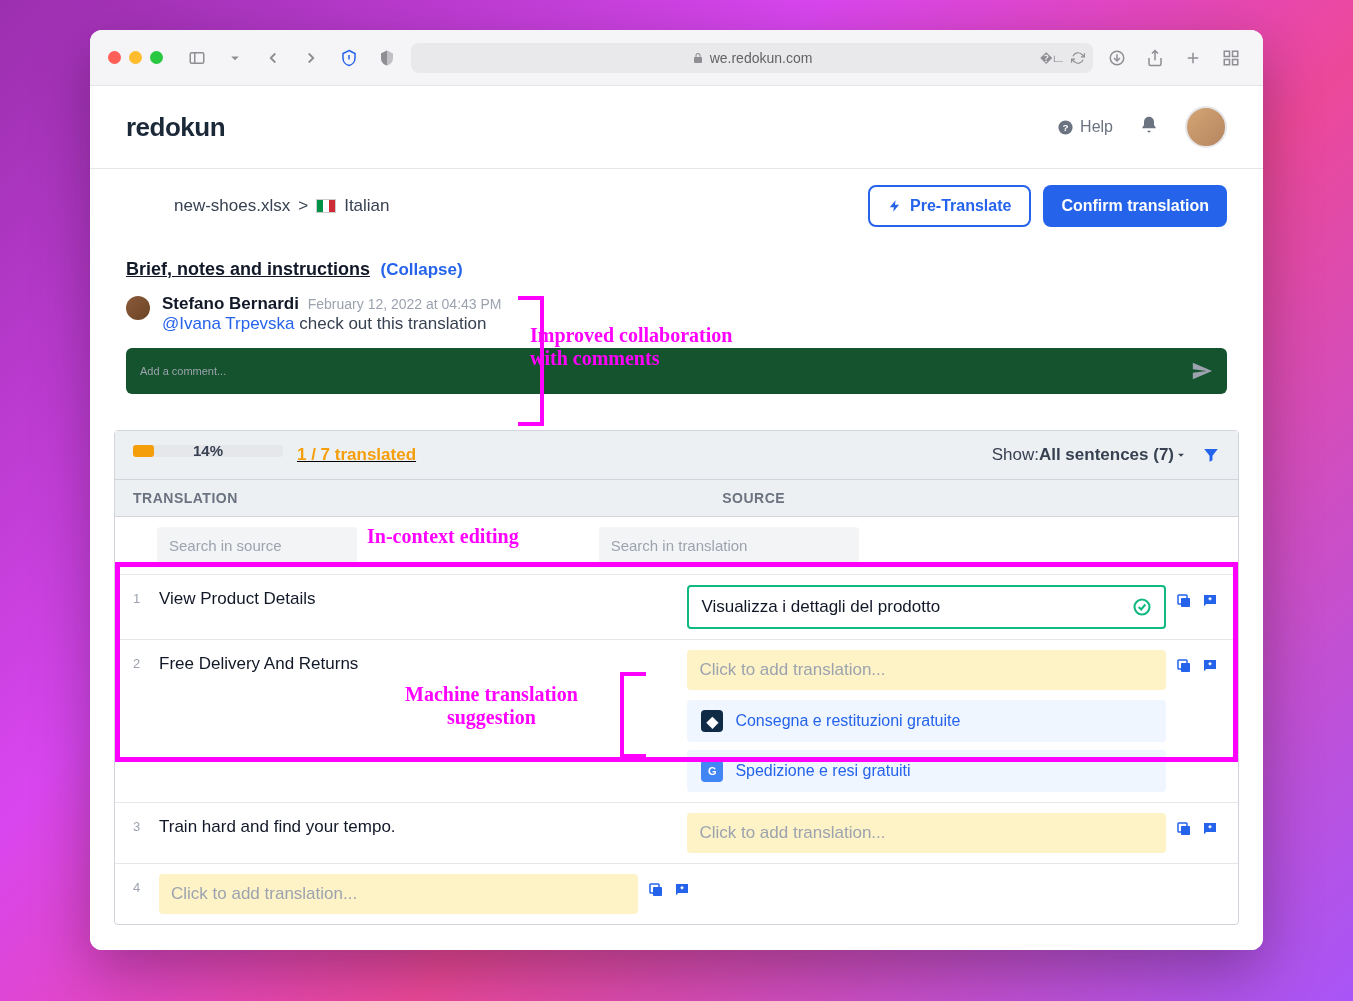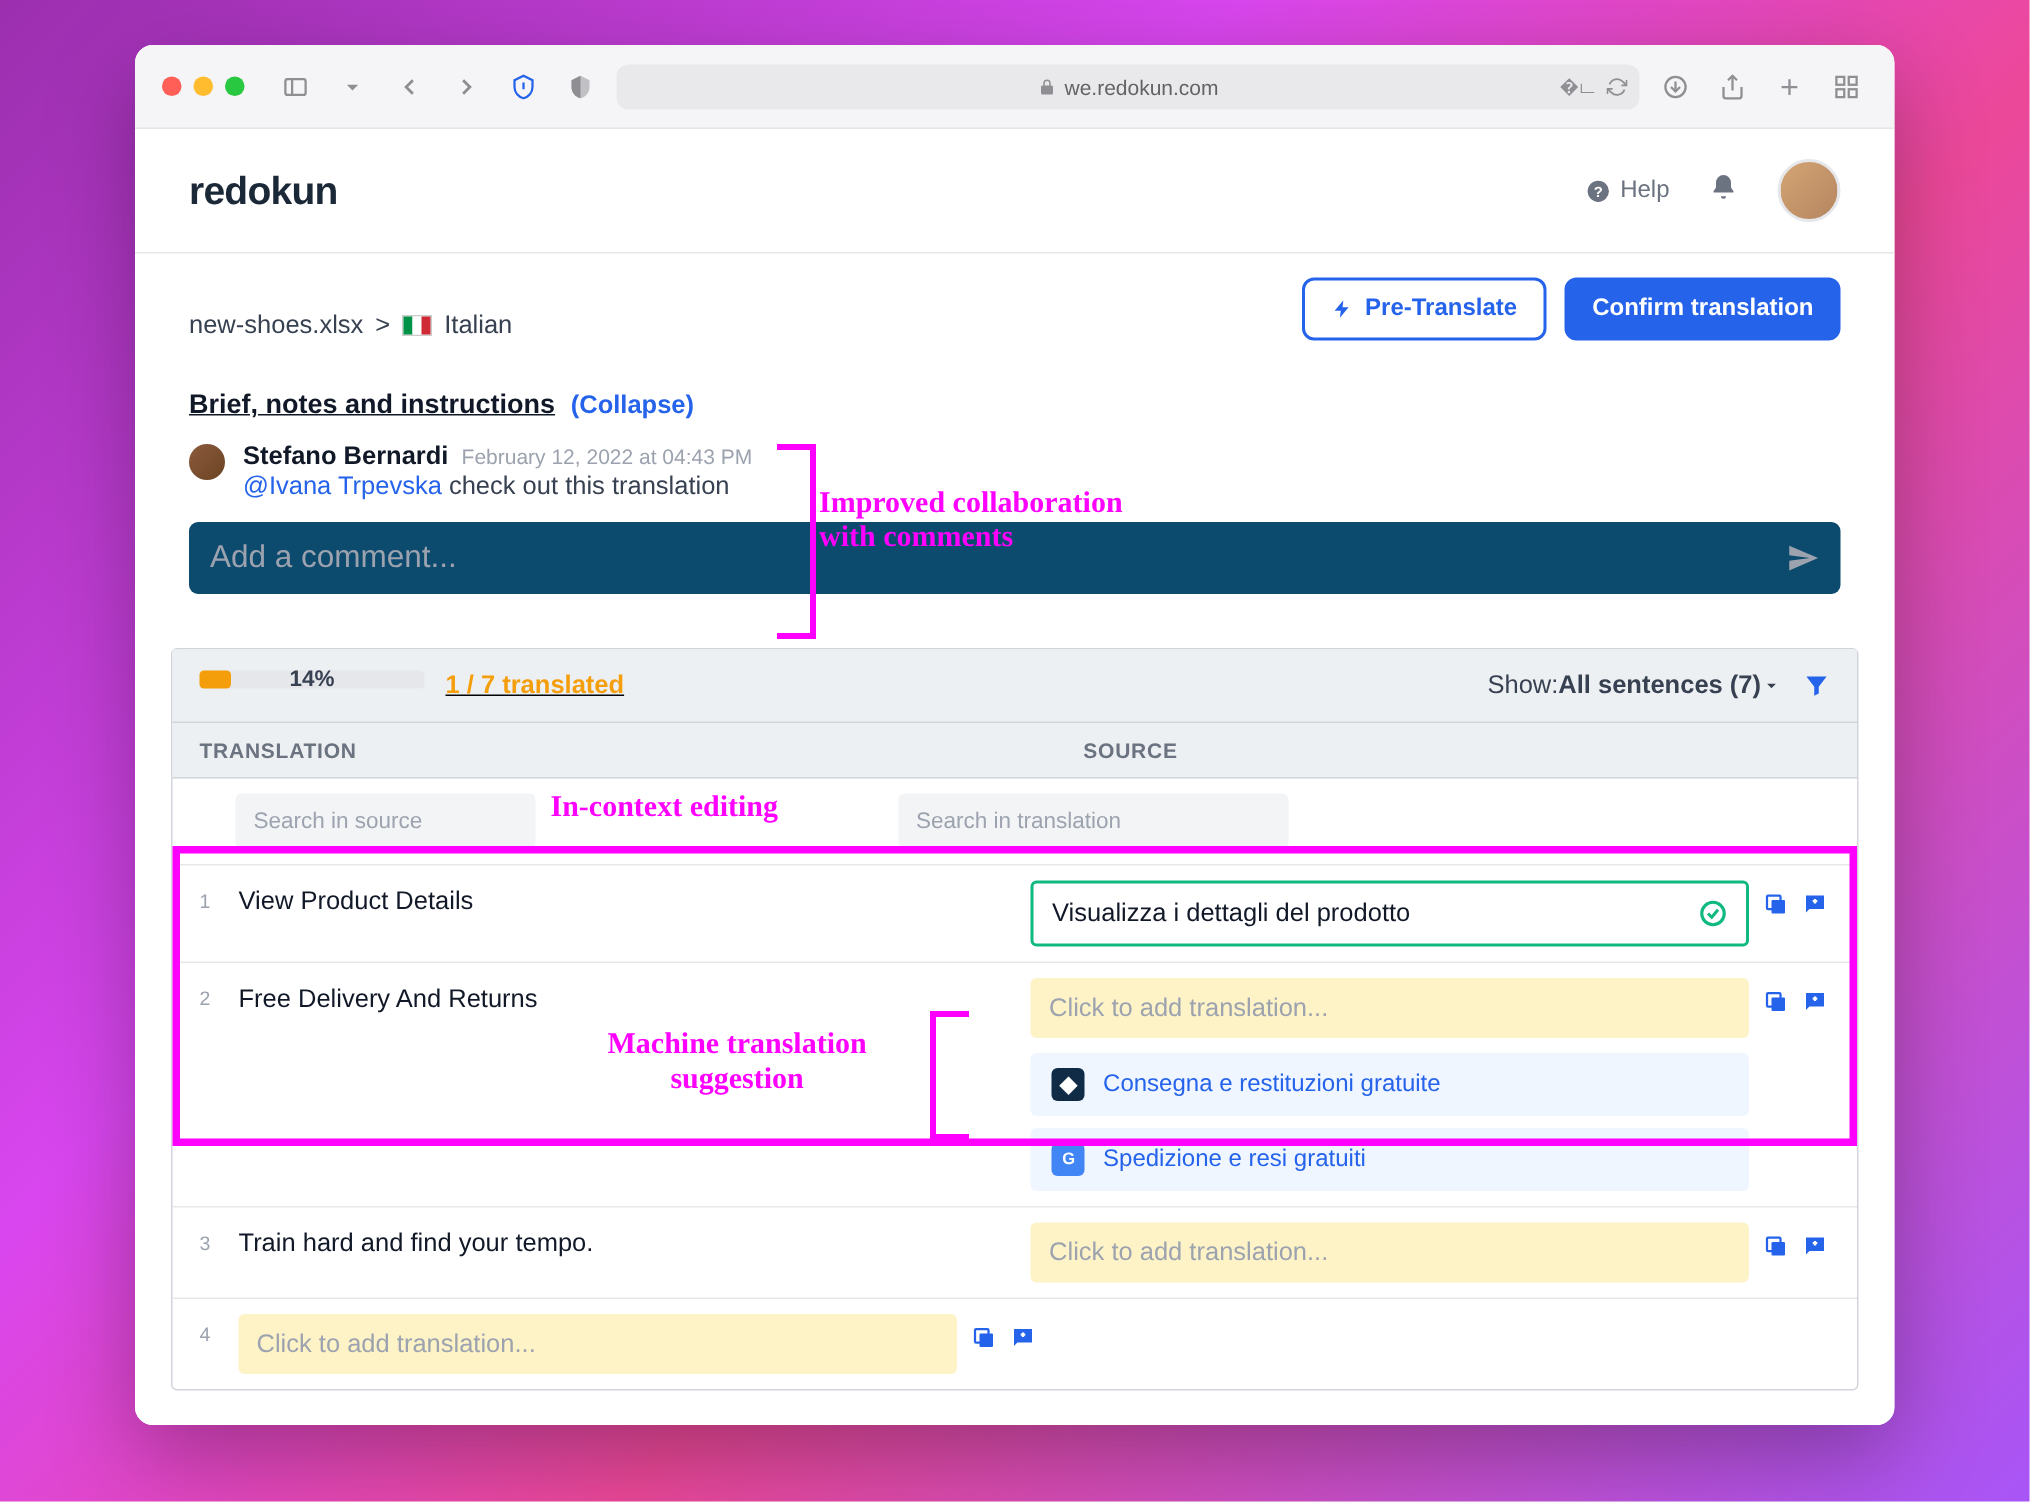--- a/index.html
+++ b/index.html
@@ -35,22 +35,23 @@
   display: flex; align-items: center; justify-content: space-between;
   padding: 20px 36px; border-bottom: 1px solid #e5e7eb;
 }
 .brand { font-size: 26px; font-weight: 800; color: #1b2838; letter-spacing: -0.5px; }
 .header-right { display: flex; align-items: center; gap: 26px; }
 .help-link { color: #6b7280; font-size: 16px; display: flex; align-items: center; gap: 6px; }
 .bell { color: #6b7280; }
 .avatar { width: 42px; height: 42px; border-radius: 50%; background: linear-gradient(135deg,#d4a574,#b58560); border: 2px solid #e5e7eb; }
 
 .sub-header {
-  display: flex; align-items: flex-end; justify-content: space-between;
+  display: flex; align-items: center; justify-content: space-between;
   padding: 16px 36px;
+  margin-left: 48px;
 }
 .breadcrumb { color: #374151; font-size: 17px; display: flex; align-items: center; gap: 8px; }
 .flag { width: 20px; height: 14px; display: inline-block; position: relative; border: 1px solid #ccc; }
 .flag::before, .flag::after { content:''; position:absolute; top:0; bottom:0; width:33.3%; }
 .flag::before { left:0; background:#009246; }
 .flag::after { right:0; background:#ce2b37; }
 .flag .mid { position:absolute; left:33.3%; right:33.3%; top:0; bottom:0; background:#fff; }
 .sub-actions { display:flex; gap:12px; }
 .btn { padding: 10px 18px; border-radius: 8px; font-size: 16px; font-weight: 600; cursor:pointer; display:flex; align-items:center; gap:8px; border:none; }
 .btn-outline { background:#fff; border:2px solid #2563eb; color:#2563eb; }
@@ -59,22 +60,22 @@
 .notes-section { padding: 16px 36px 6px; }
 .notes-title { font-size: 18px; font-weight: 700; color:#111827; text-decoration: underline; display:inline; }
 .collapse-link { color:#2563eb; font-weight:700; font-size:17px; margin-left:6px; }
 .note-row { display:flex; gap:12px; margin-top:14px; align-items:flex-start; }
 .note-avatar { width:24px; height:24px; border-radius:50%; background: linear-gradient(135deg,#8b5a3c,#6b4423); flex-shrink:0; margin-top:2px; }
 .note-body { flex:1; font-size:17px; color:#374151; }
 .note-author { font-weight:700; color:#111827; }
 .note-date { color:#9ca3af; font-size:14px; margin-left:4px; }
 .mention { color:#2563eb; }
 .comment-input {
-  margin-top:14px; background:#0c4a6e; border-radius:6px; padding:12px 14px;
-  color:#9ca3af; font-size:21px; display:flex; justify-content:space-between; align-items:center;
+  margin-top:14px; background:#14532d; border-radius:6px; padding:12px 14px;
+  color:#9ca3af; font-size:11px; display:flex; justify-content:space-between; align-items:center;
 }
 .send-icon { color:#9ca3af; }
 
 .annotation { position:absolute; font-family: "Comic Sans MS", cursive; color:#ff00ff; font-size:20px; font-weight:600; }
 .page-wrapper { position:relative; }
 .bracket-left { position:absolute; border:4px solid #ff00ff; border-left:none; }
 
 .editor-block { margin: 30px 24px 0; border:1px solid #d1d5db; border-radius:4px; background:#fff; position:relative; }
 .editor-hdr { background:#edf0f3; padding:14px 18px; display:flex; align-items:center; justify-content:space-between; border-bottom:1px solid #d1d5db; }
 .prog-wrap { display:flex; align-items:flex-start; gap:14px;text-decoration:underline; }
@@ -254,21 +255,21 @@
       </div>
       <div class="comment-input">
         <span>Add a comment...</span>
         <svg class="send-icon" width="22" height="22" viewBox="0 0 24 24" fill="#9ca3af">
             <path d="M2 21l21-9L2 3v7l15 2-15 2v7z"></path>
           </svg>
       </div>
     </div>
 
     <div class="bracket-left" style="top:210px; left:428px; width:26px; height:130px;"></div>
-    <div class="annotation" style="top:238px; left:456px;">
+    <div class="annotation" style="top:238px; left:440px;">
       <div>Improved collaboration</div>
       <div>with comments</div>
     </div>
 
     <div class="editor-block">
       <div class="editor-hdr">
         <div class="prog-wrap">
           <div class="prog-bar">
             <div class="prog-fill" id="prog-fill" style="width: 14%;"></div>
             <div class="prog-pct">14%</div>

